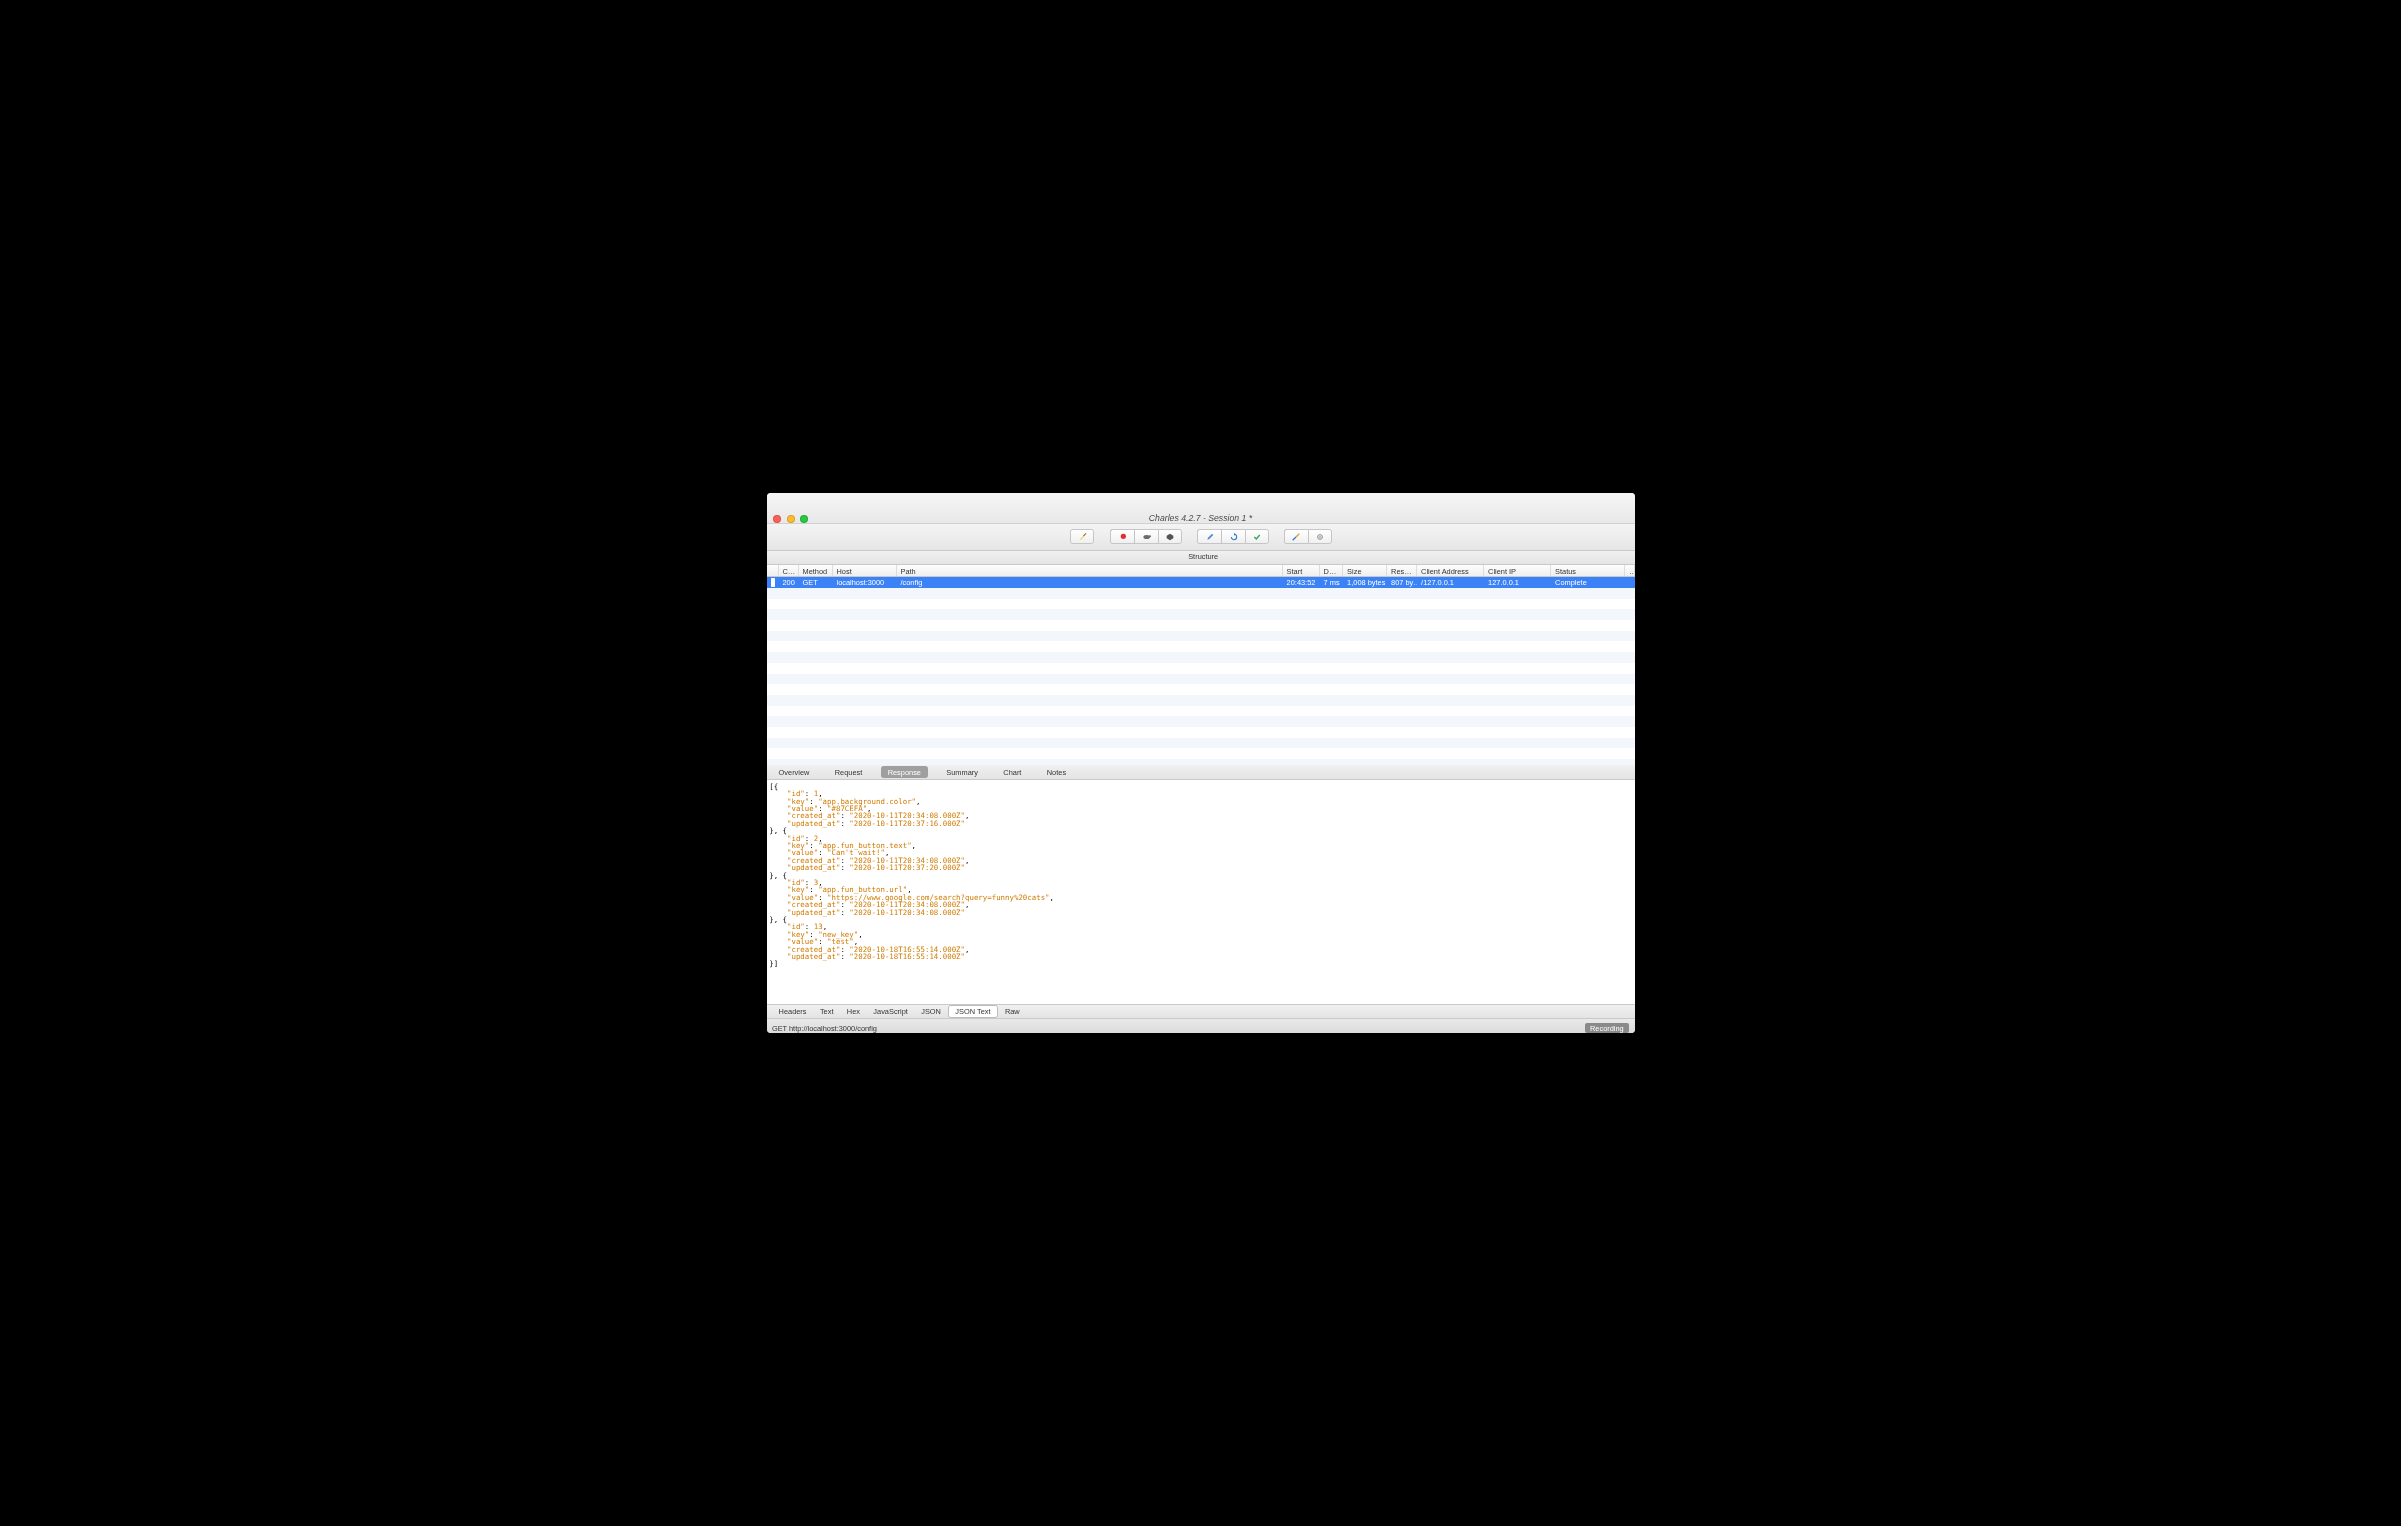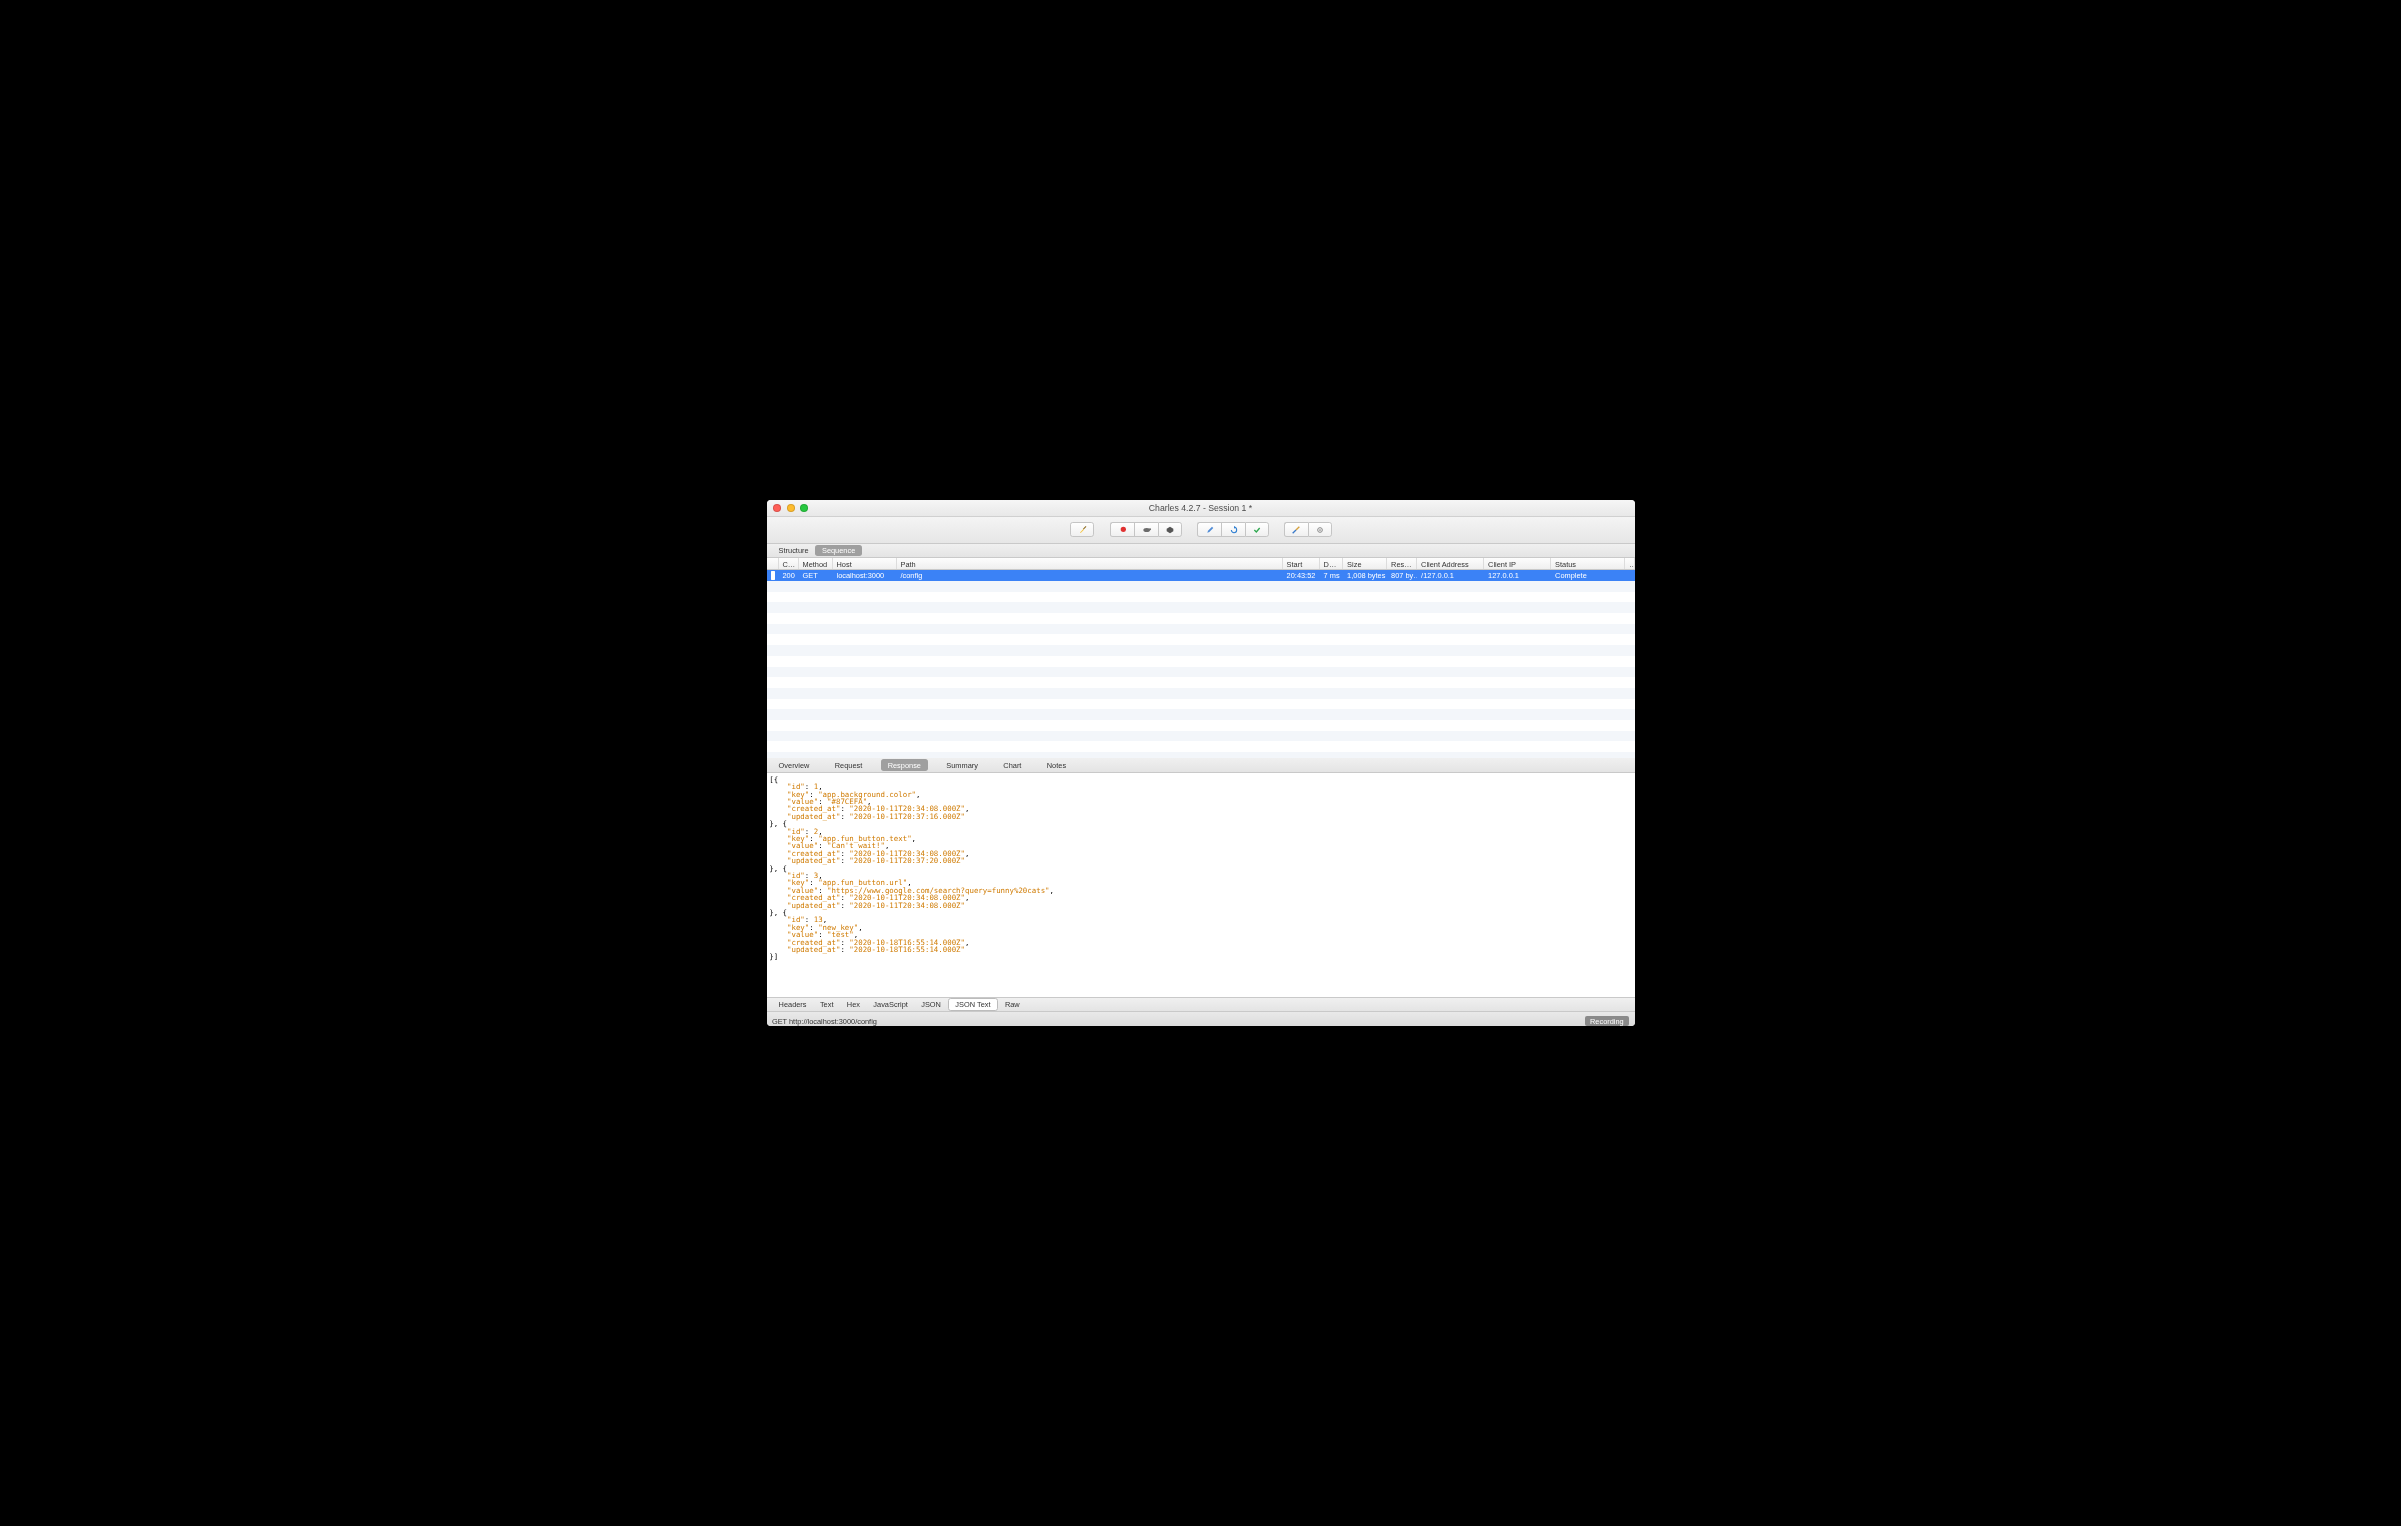--- a/index.html
+++ b/index.html
@@ -17,26 +17,27 @@
     width: 868px;
     background: #ececec;
     border-radius: 4px;
     box-shadow: 0 8px 27px rgba(0,0,0,0.6);
     overflow: hidden;
     display: flex;
     flex-direction: column;
   }
   
   .titlebar {
-    height: 17px;
+    height: 31px;
     background: linear-gradient(#f6f6f6,#e8e8e8);
     border-bottom: 0.7px solid #d0d0d0;
     display: flex;
-    align-items: center;
+    align-items: flex-end;
     position: relative;
+    font-style: italic;
   }
   .traffic-lights { display: flex; gap: 5.4px; padding-left: 6.7px; }
   .light { width: 8px; height: 8px; border-radius: 50%; border: 0.3px solid rgba(0,0,0,0.15); }
   .light.red { background:#ff5f57; }
   .light.yellow { background:#febc2e; }
   .light.green { background:#28c840; }
   .titlebar .title {
     position:absolute; left:0; right:0; text-align:center;
     font-size:8.7px; color:#4a4a4a;
   }
@@ -57,22 +58,23 @@
     margin:0 1.3px;
   }
   .tb-group .tb-btn { margin:0; border-radius:0; border-right:none; }
   .tb-group .tb-btn:first-child { border-radius:2.7px 0 0 2.7px; }
   .tb-group .tb-btn:last-child { border-radius:0 2.7px 2.7px 0; border-right:0.7px solid #c5c5c5; }
   .tb-spacer { width:9.4px; }
   
   .view-tabs {
     height:14.7px; background:linear-gradient(#f0f0f0,#e4e4e4);
     border-bottom:0.7px solid #c9c9c9;
-    display:flex; align-items:center; padding-left:5.4px; gap:0;
+    display:flex; align-items:center; padding-left:5.4px; gap:12px;
     font-size:7.4px;
+    flex-direction:column;
   }
   .view-tab {
     padding:1.3px 6.7px; border-radius:2.7px; color:#333;
   }
   .view-tab.active {
     background:#9f9f9f; color:#fff;
   }
   
   .table-header {
     height:12px; background:linear-gradient(#fdfdfd,#efefef);

